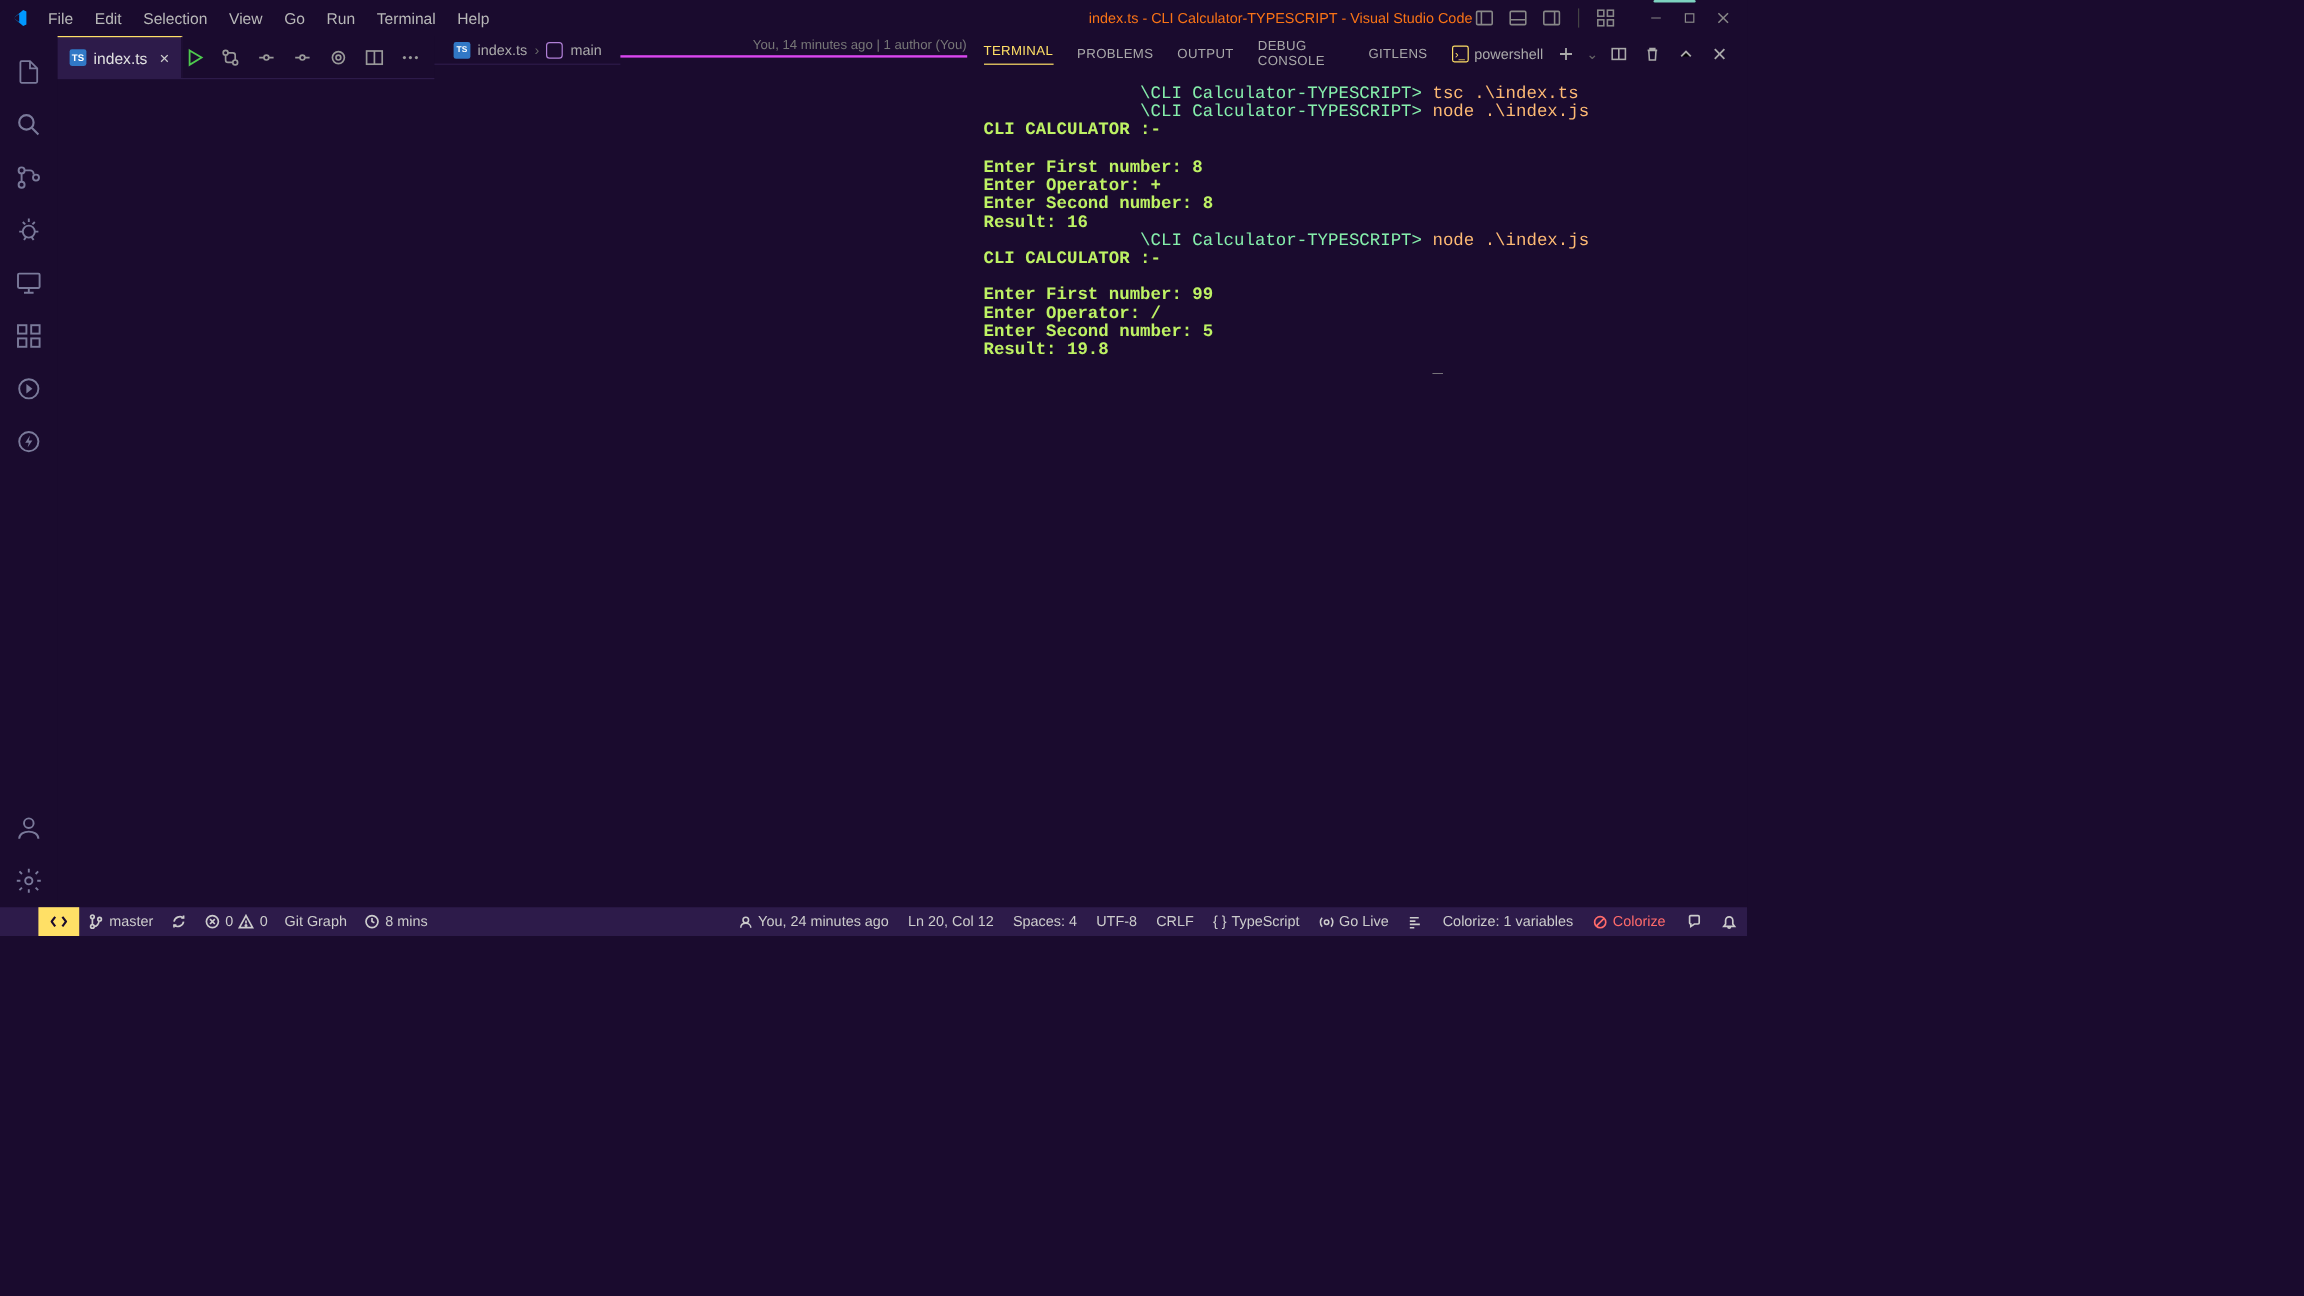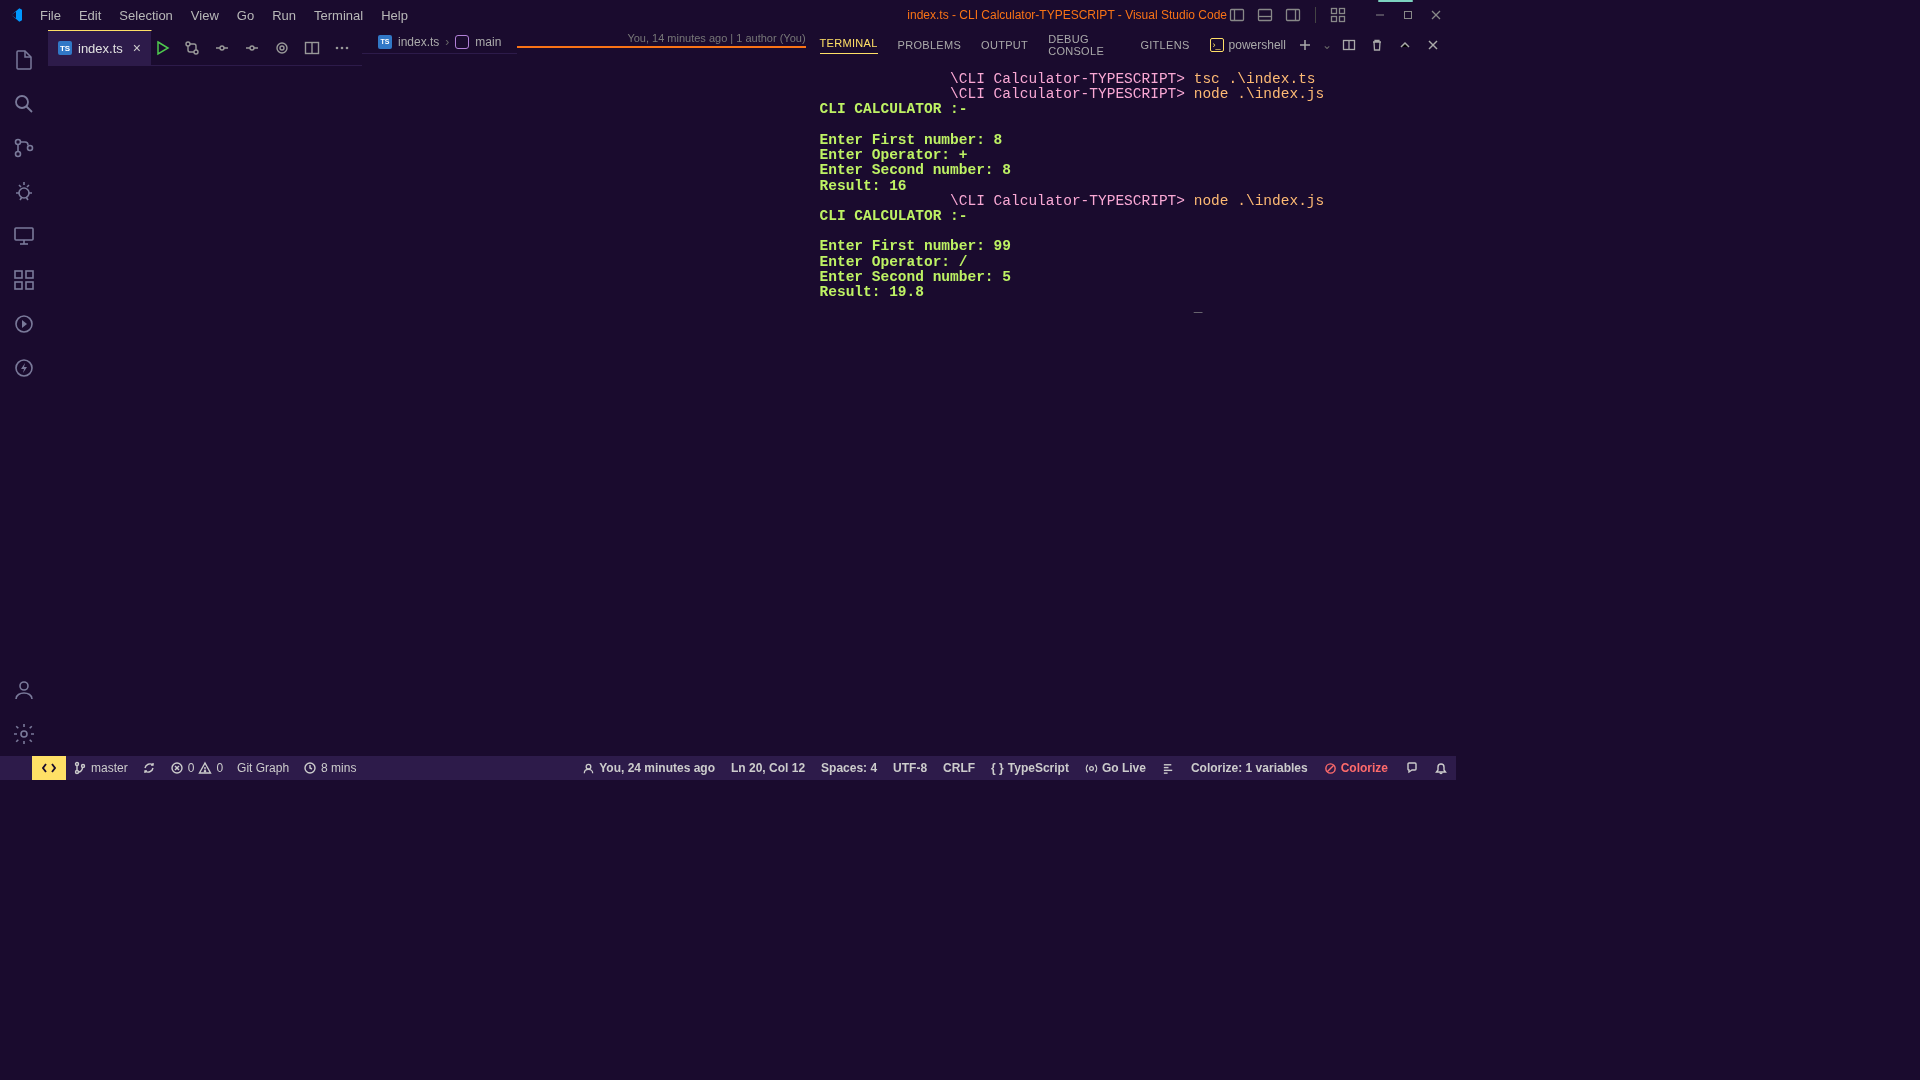--- a/index.html
+++ b/index.html
@@ -95,21 +95,21 @@
     .breadcrumb .ts-icon-sm { width: 14px; height: 14px; background: #3178c6; display: flex; align-items: center; justify-content: center; font-size: 7px; color: #fff; font-weight: bold; border-radius: 2px; }
     .breadcrumb .chev { color: #666; }
     .breadcrumb .sym-icon { width: 14px; height: 14px; border: 1.5px solid #b180d7; border-radius: 3px; }
 
     .blame {
       height: 18px;
       padding-left: 110px;
       font-size: 11px;
       color: #777;
       display: flex; align-items: center;
-      border-bottom: 2px solid #f97316;
+      border-bottom: 2px solid #d946ef;
     }
 
     
     .panel {
       flex: 1;
       display: flex;
       flex-direction: column;
       min-height: 0;
       position: relative;
     }
@@ -132,21 +132,21 @@
     .terminal-body {
       flex: 1;
       padding: 12px 14px;
       font-family: "Consolas", "Courier New", monospace;
       font-size: 14.5px;
       line-height: 1.05;
       color: #b9b9c9;
       overflow: hidden;
       white-space: pre;
     }
-    .prompt-path { color: #f9a8d4; }
+    .prompt-path { color: #86efac; }
     .prompt-cmd { color: #fdba74; }
     .term-out { color: #bef264; font-weight: bold; }
     .cursor-line { color: #888; }
 
     .minimap {
       position: absolute;
       right: 0;
       top: -42px;
       width: 88px;
       height: 16px;
@@ -164,21 +164,21 @@
       color: #ccc;
       padding-left: 32px;
     }
     .status-remote {
       width: 34px; height: 24px;
       background: #ffe066;
       color: #1a0b2e;
       display: flex; align-items: center; justify-content: center;
     }
     .status-item { padding: 0 7px; display: flex; align-items: center; gap: 4px; cursor: pointer; }
-    .status-item.right-pad { padding: 0 8px; font-weight: bold; }
+    .status-item.right-pad { padding: 0 8px; }
     .status-sep { flex: 1; }
     .status-icon { display: inline-flex; align-items: center; }
     .colorize { color: #ff6b6b; }
     svg { display: block; }
   </style>
 </head>
 <body>
 
 <div class="titlebar">
   <div class="vscode-logo">

